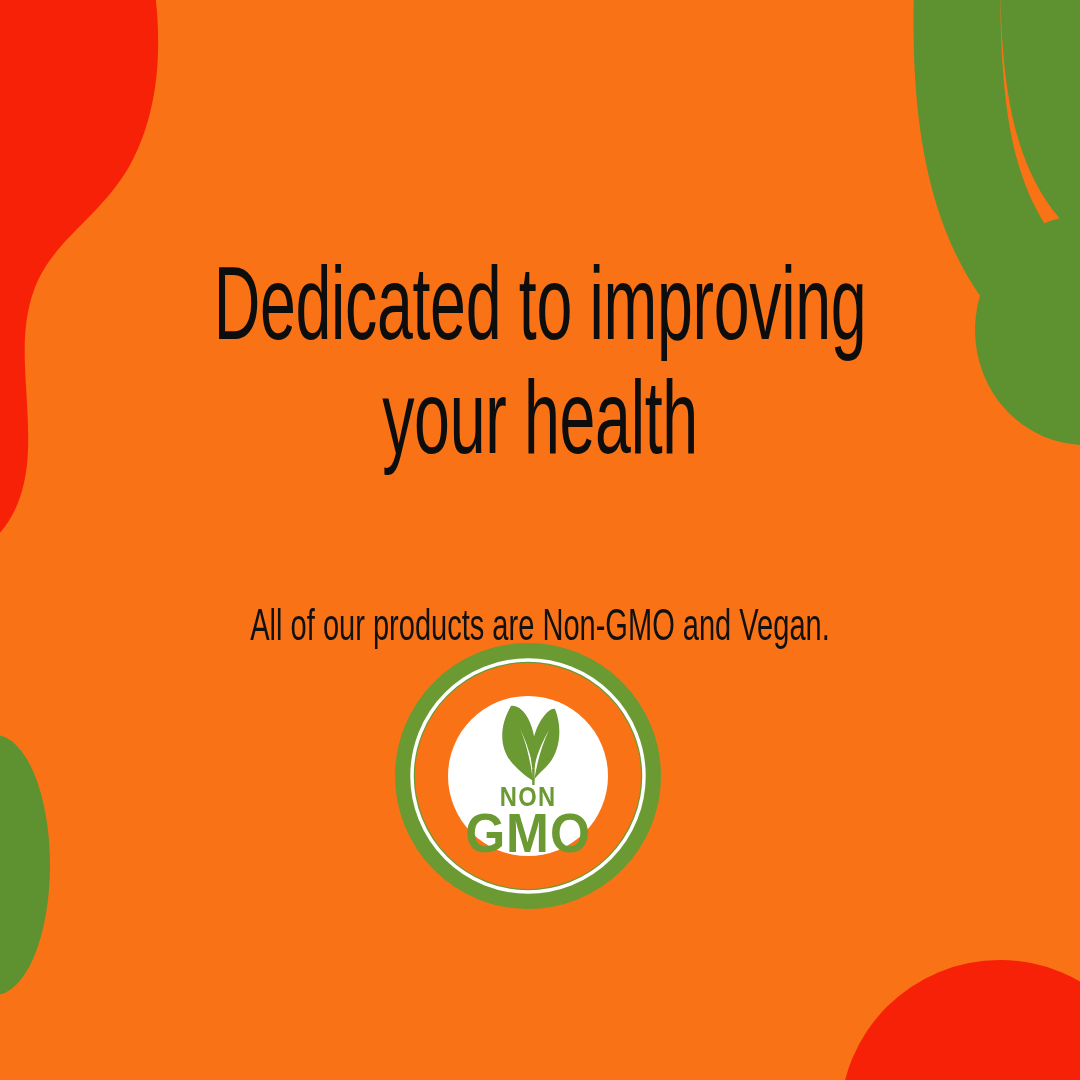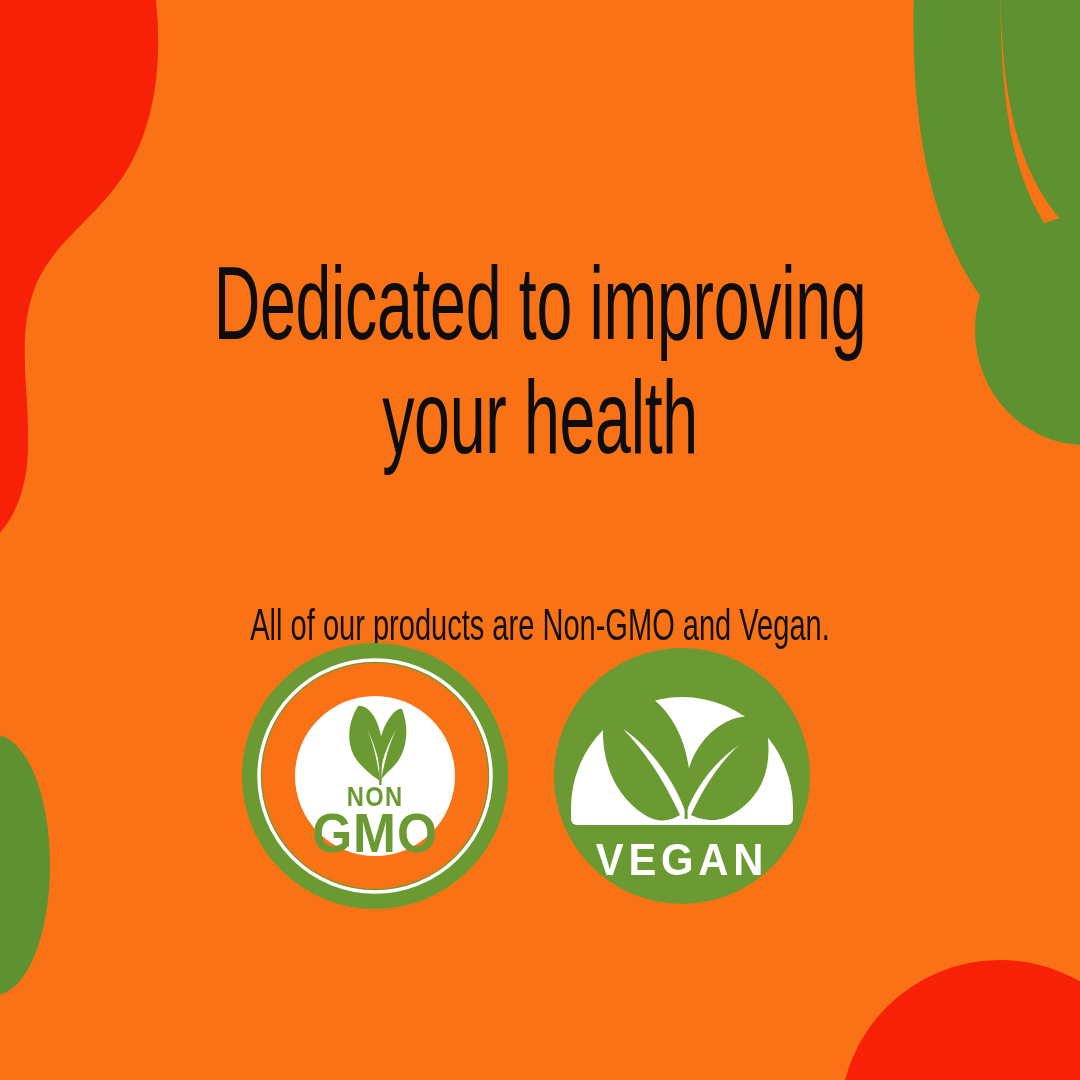--- a/index.html
+++ b/index.html
@@ -124,52 +124,15 @@
 
           <path d="M 137.2,126 L 139.6,126 L 139.6,142 L 137.2,142 Z"></path>
         </g>
 
         <text x="133" y="163" text-anchor="middle" fill="#6b9a33" font-family="'Liberation Sans Narrow','Liberation Sans',sans-serif" font-size="27" font-weight="bold" letter-spacing="1.5" transform="scale(0.88,1) translate(18.2,0)">NON</text>
 
         <text x="133" y="209" text-anchor="middle" fill="#6b9a33" font-family="'Liberation Sans Narrow','Liberation Sans',sans-serif" font-size="56" font-weight="bold" letter-spacing="1" transform="scale(0.92,1) translate(11.6,0)">GMO</text>
       </svg>
     </div>
 
-    <div class="badge">
-      <svg viewBox="0 0 266 266">
-
-        <circle cx="133" cy="133" r="128" fill="#6b9a33"></circle>
-
-        <path fill="#ffffff" d="M 22,176
-                 L 22,165
-                 A 111,111 0 0 1 244,165
-                 L 244,176
-                 A 6,6 0 0 1 238,182
-                 L 28,182
-                 A 6,6 0 0 1 22,176 Z"></path>
-
-        <g fill="#6b9a33">
-
-          <path d="M 60,46
-                   C 45,100 58,148 96,172
-                   C 112,182 124,176 131,172
-                   C 120,148 100,112 74,86
-                   C 104,106 126,140 137,170
-                   C 150,120 128,66 92,48
-                   C 80,42 66,40 60,46 Z"></path>
-
-          <path d="M 216,78
-                   C 227,124 212,158 178,174
-                   C 164,180 150,176 142,172
-                   C 152,150 168,122 190,102
-                   C 164,120 146,146 137,170
-                   C 130,126 152,88 184,76
-                   C 196,72 211,72 216,78 Z"></path>
-
-          <path d="M 135.6,150 L 138.6,150 L 138.6,176 L 135.6,176 Z"></path>
-        </g>
-
-        <text x="133" y="232" text-anchor="middle" fill="#ffffff" font-family="'Liberation Sans Narrow','Liberation Sans',sans-serif" font-size="44" font-weight="bold" letter-spacing="5" transform="scale(0.95,1) translate(7,0)">VEGAN</text>
-      </svg>
-    </div>
 
   </div>
 </div>
 
 </body></html>

